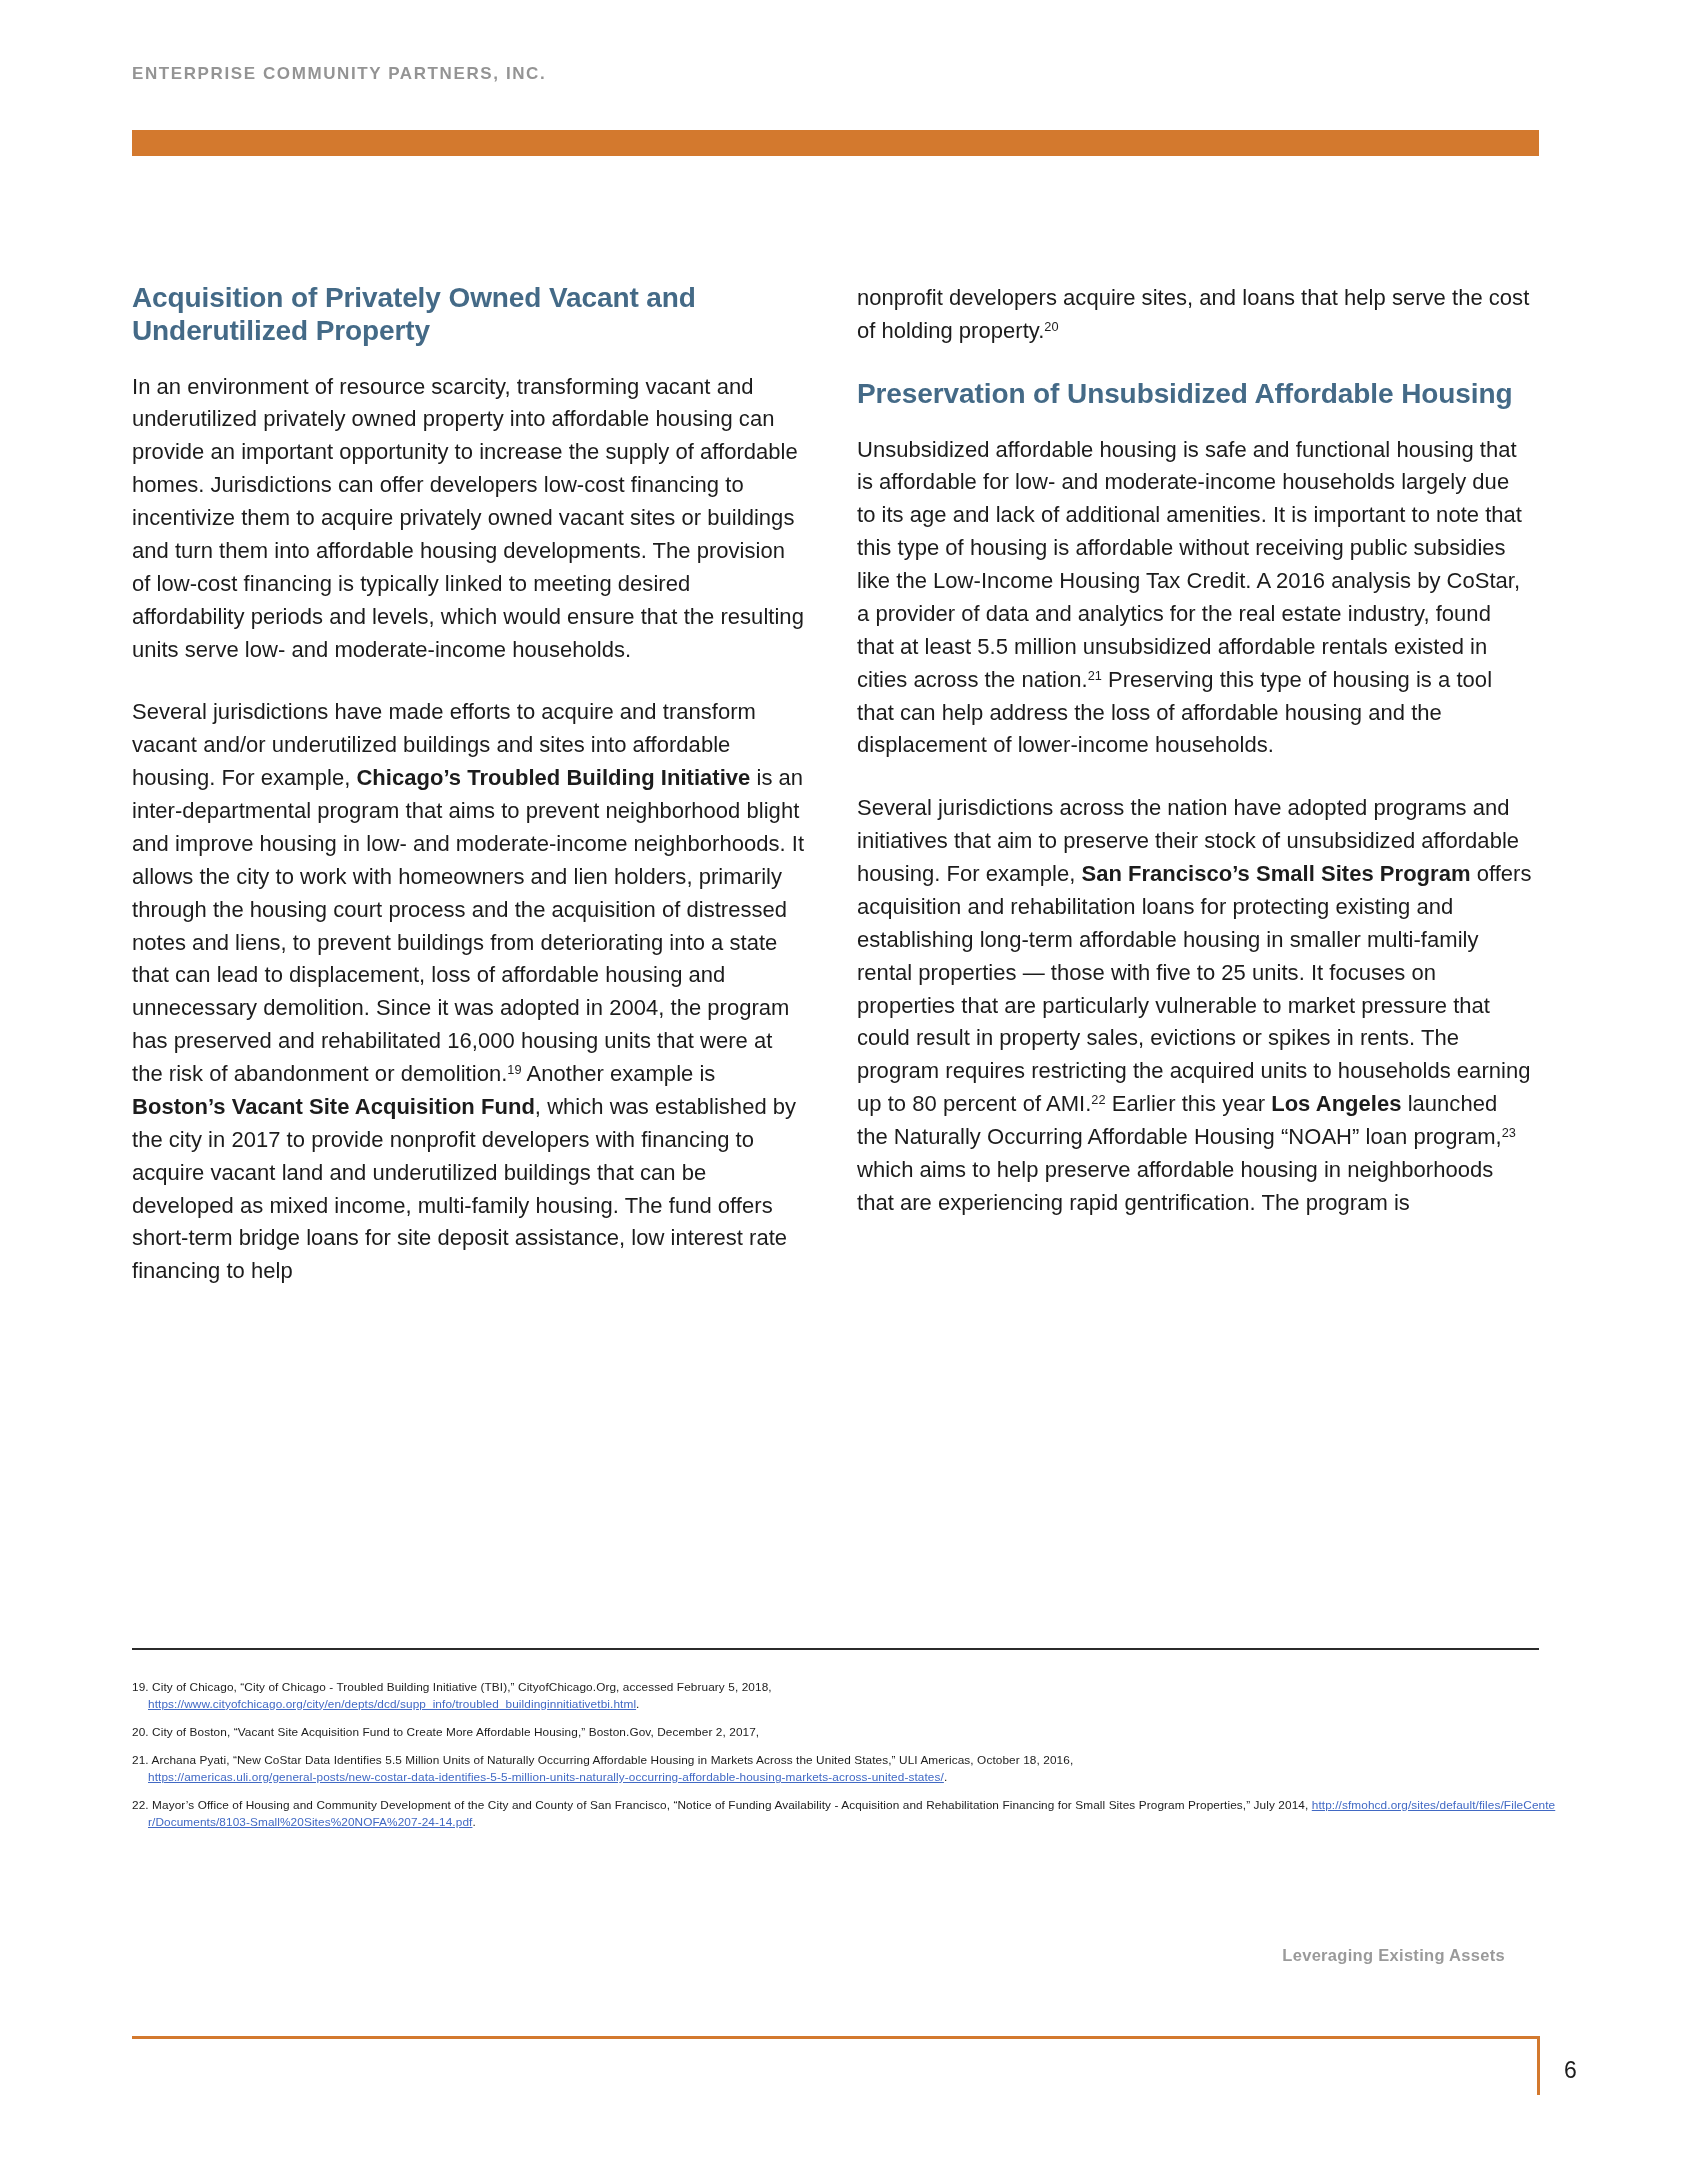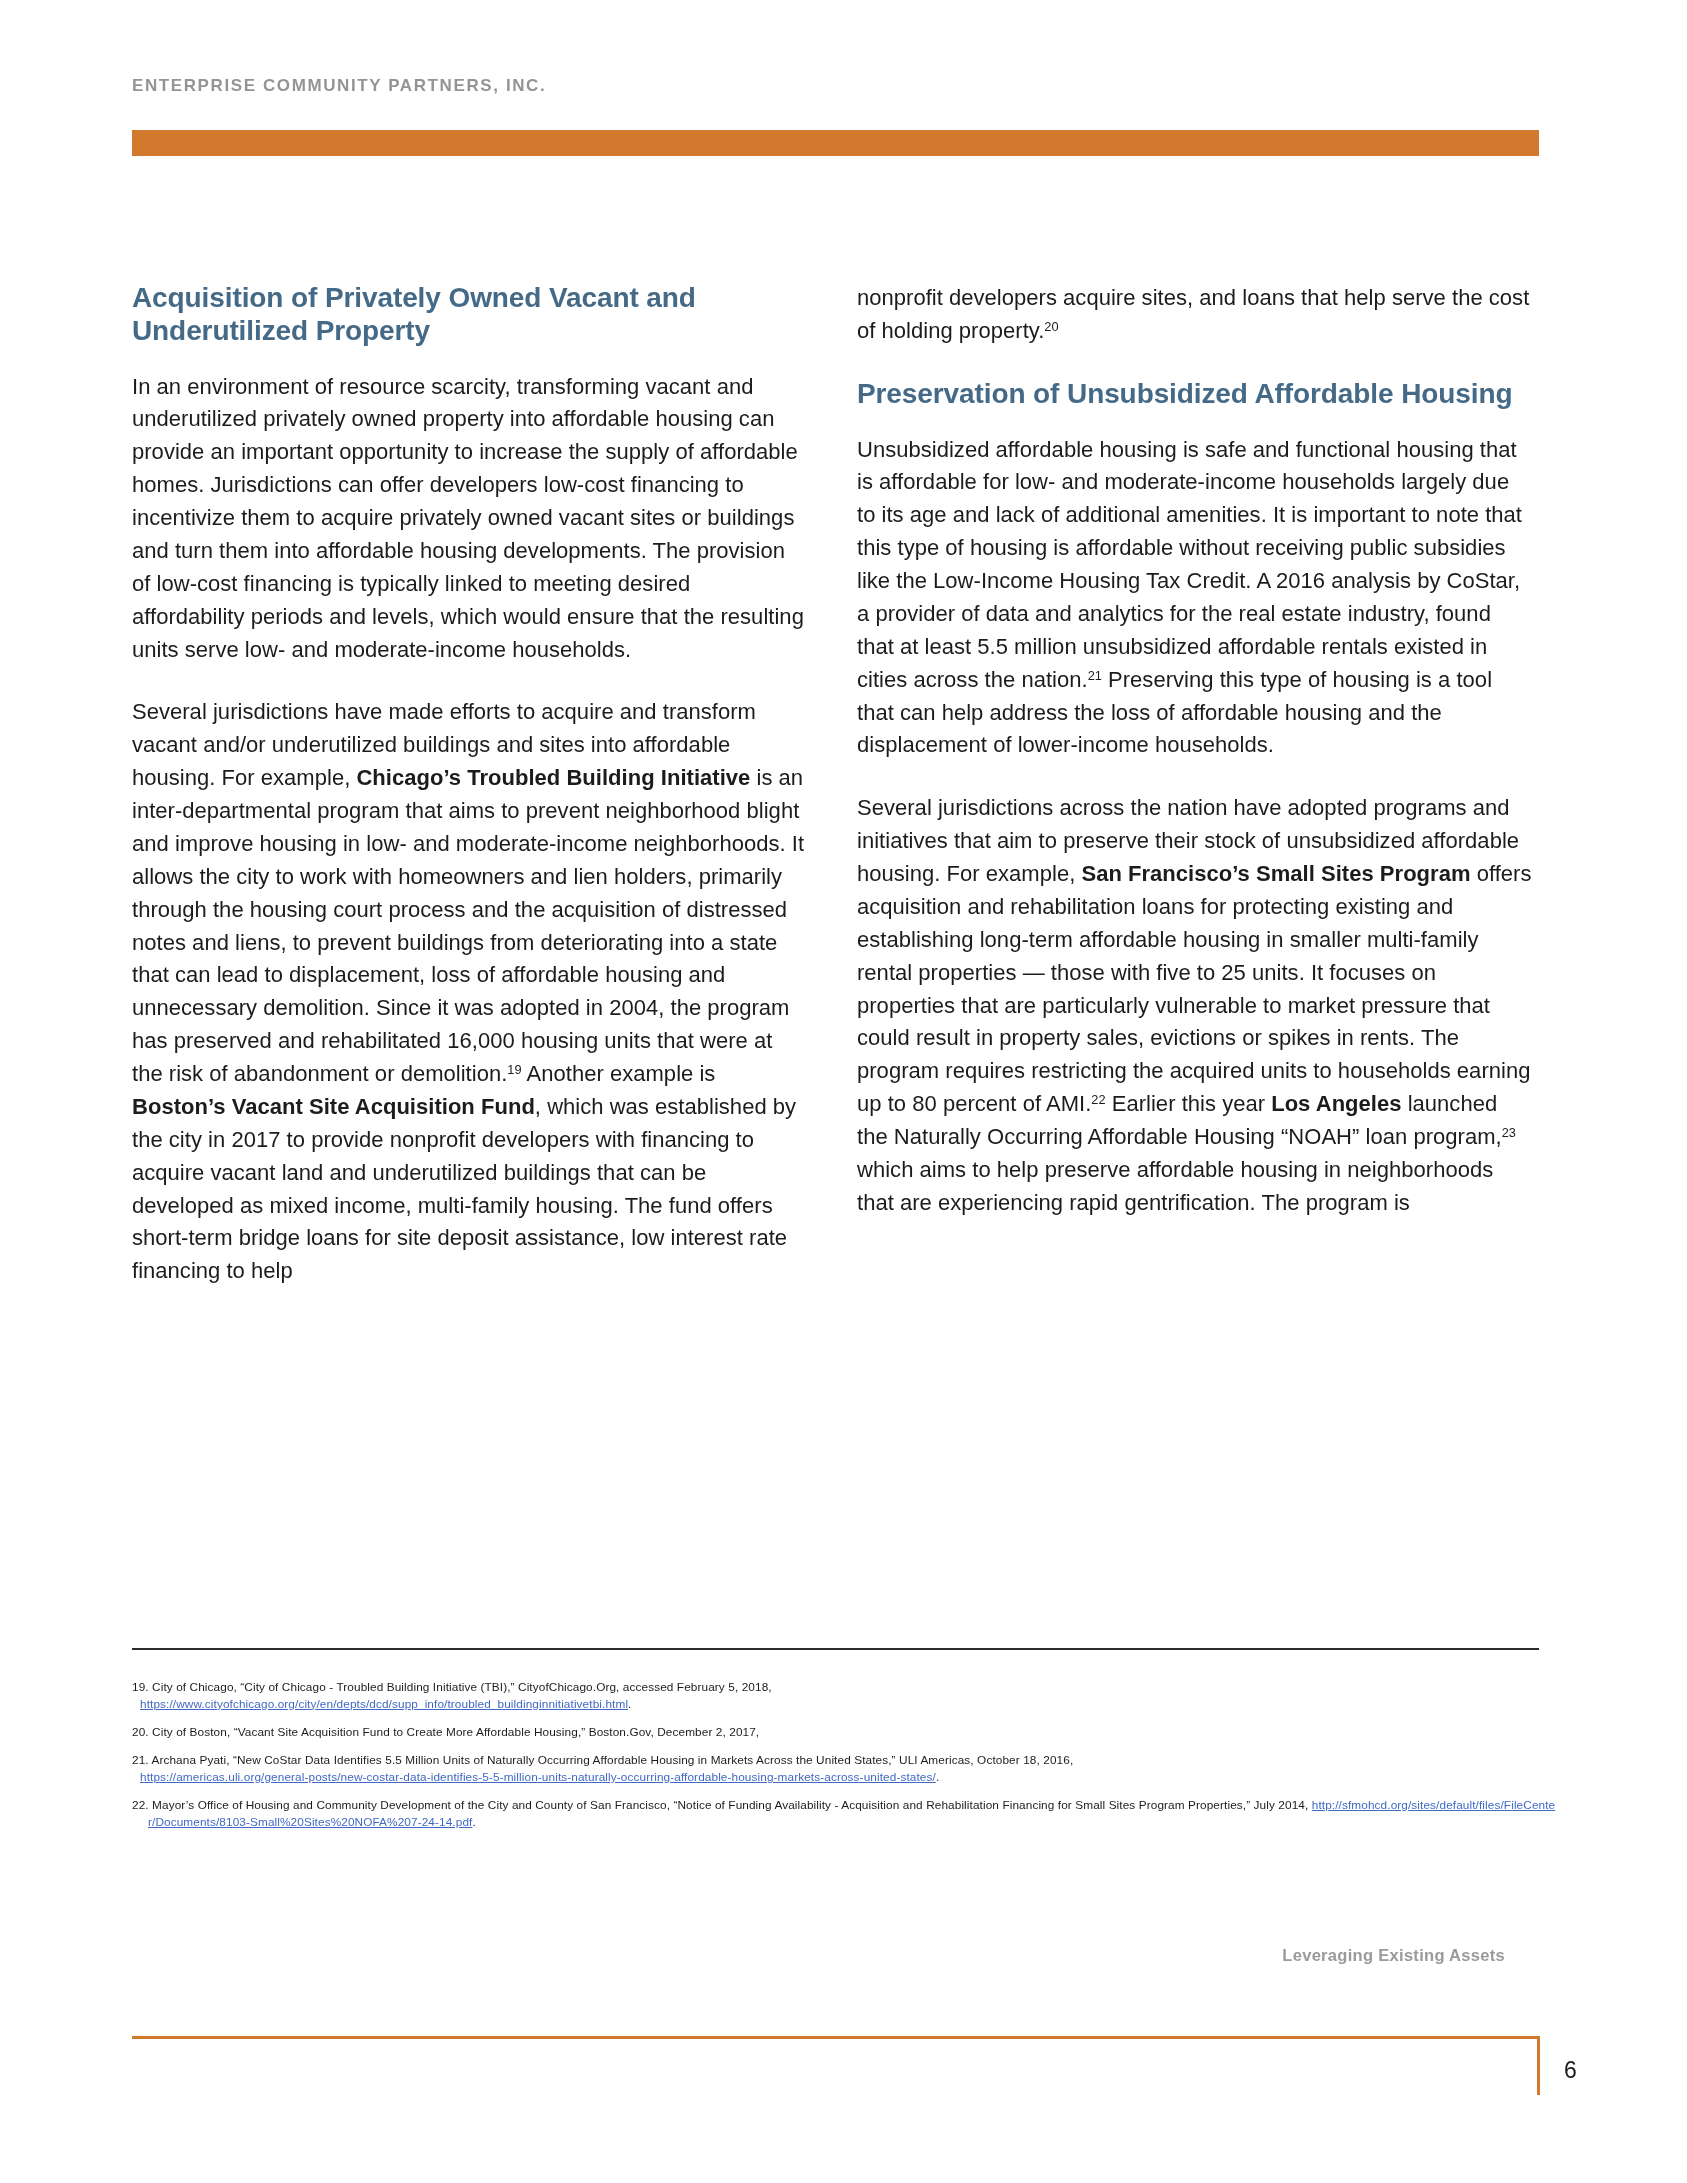--- a/index.html
+++ b/index.html
@@ -19,21 +19,21 @@
   .page {
     position: absolute;
     inset: 0;
     background: #ffffff;
   }
 
   
   .header-org {
     position: absolute;
     left: 132px;
-    top: 76px;
+    top: 64px;
     font-size: 17px;
     font-weight: bold;
     letter-spacing: 1.6px;
     color: #949494;
     font-family: "Liberation Sans", sans-serif;
     white-space: nowrap;
   }
   .header-rule {
     position: absolute;
     left: 132px;
@@ -98,21 +98,21 @@
     font-size: 11.8px;
     line-height: 1.42;
     color: #1c1c1c;
     margin-bottom: 11.5px;
     text-indent: -16px;
     padding-left: 16px;
     letter-spacing: 0.1px;
   }
   .footnote .indent-line {
     display: block;
-    padding-left: 8px;
+    padding-left: 16px;
   }
   .footnote a,
   .footnote .url {
     color: #4169c4;
     text-decoration: underline;
     word-break: break-all;
   }
 
   
   .footer-rule {

